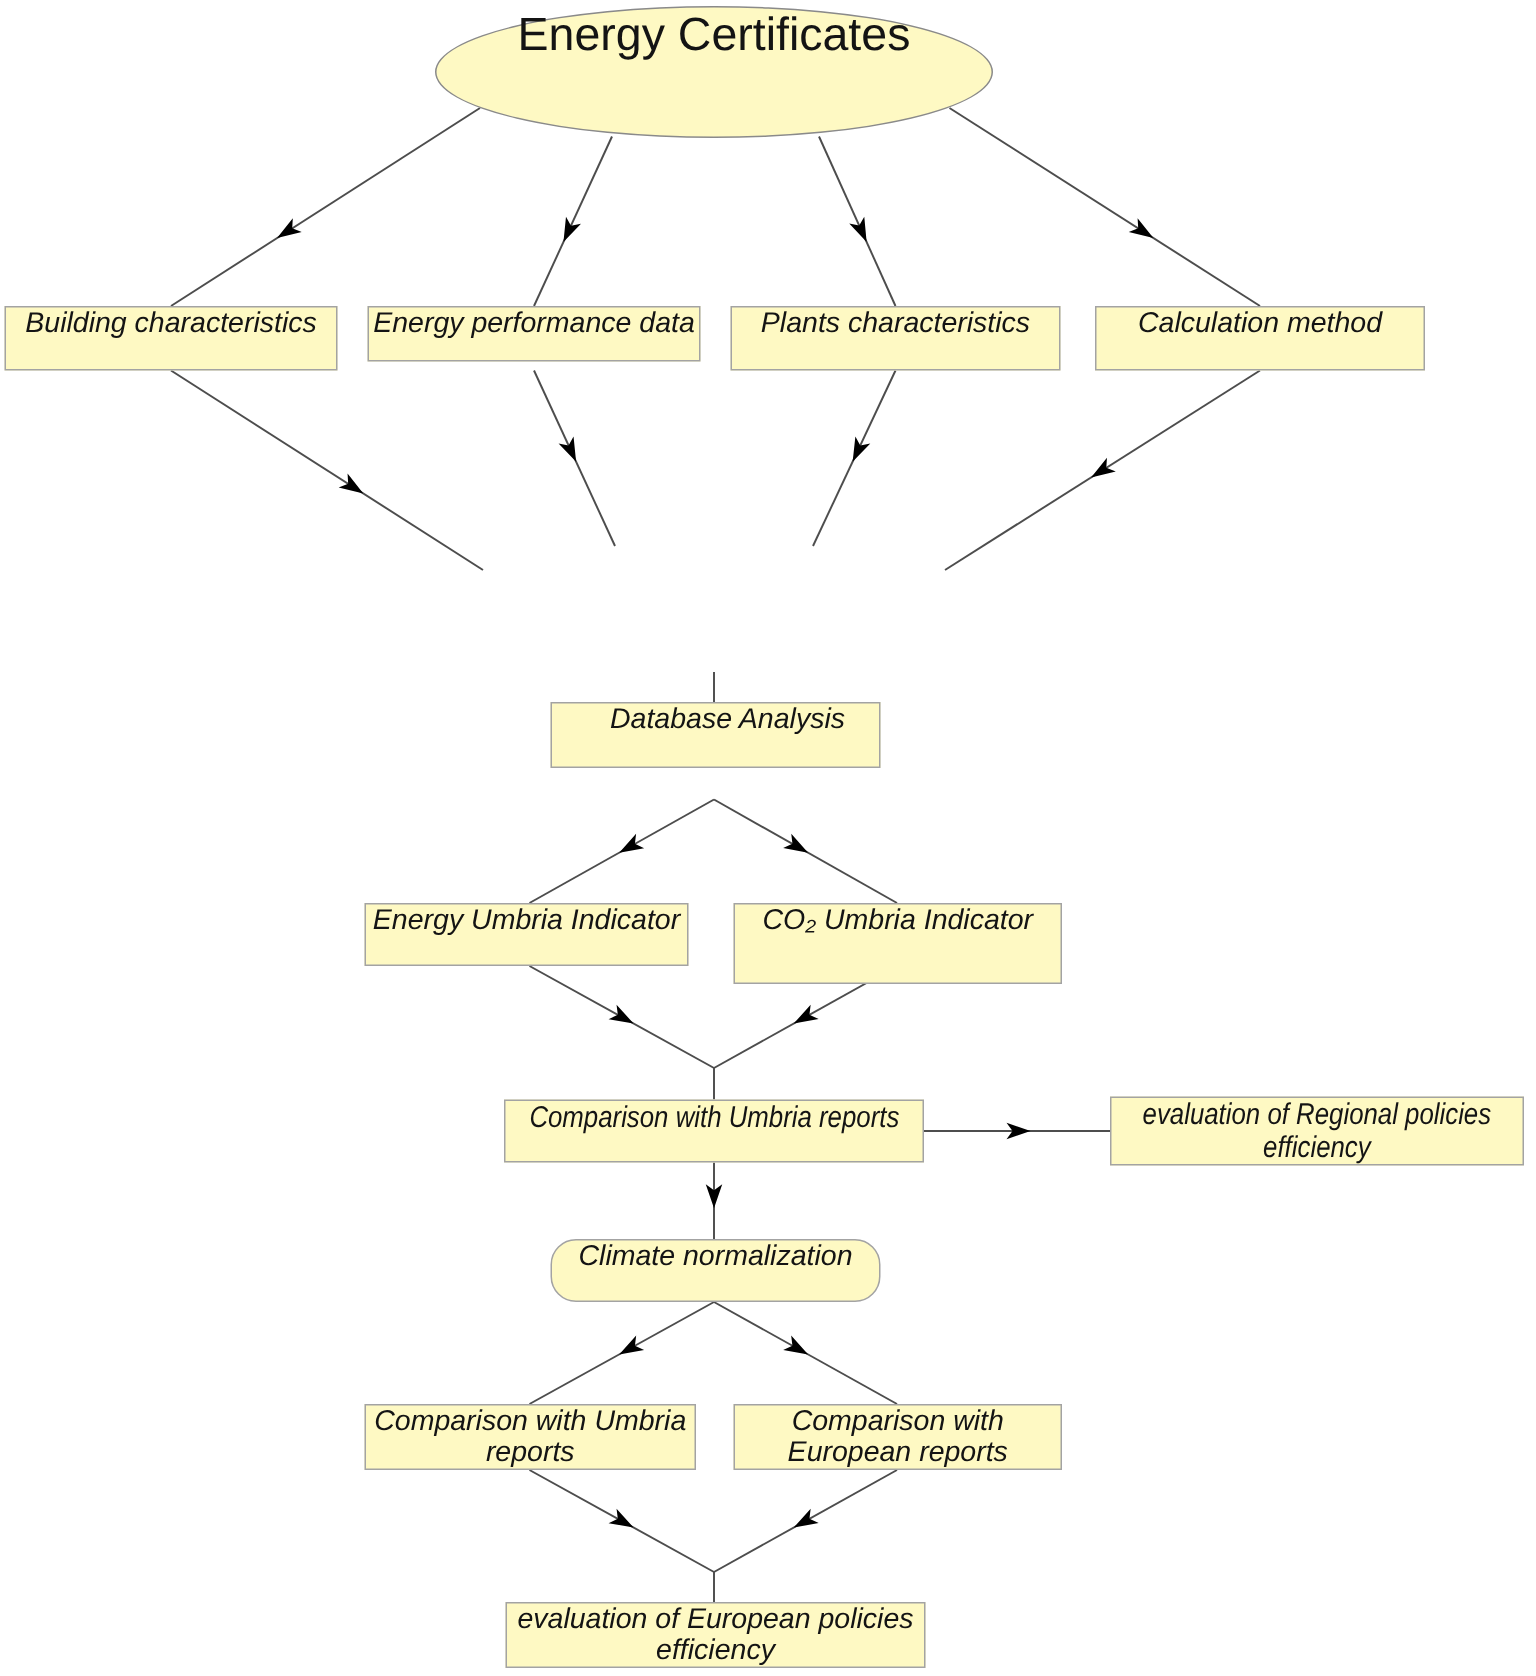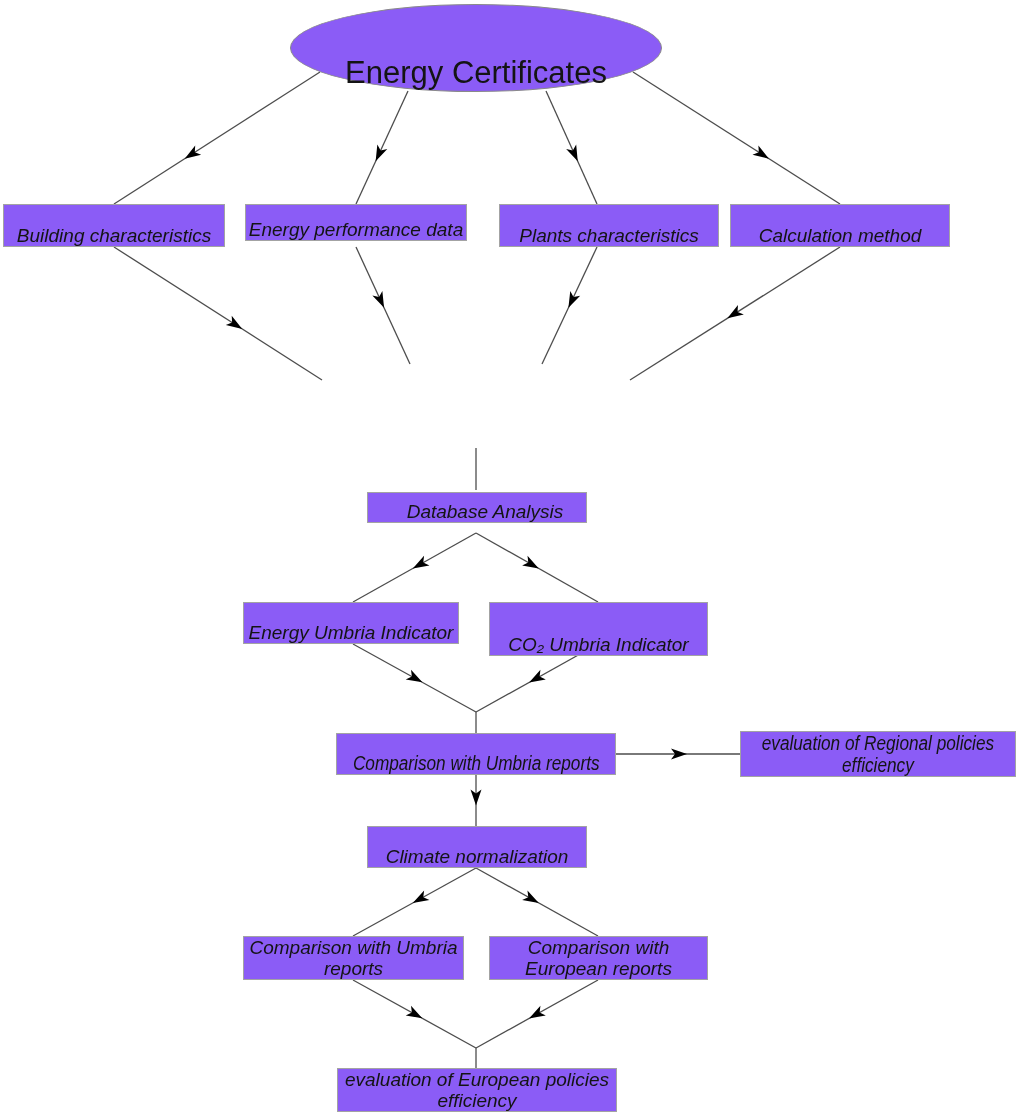--- a/index.html
+++ b/index.html
@@ -2,22 +2,22 @@
 <html><head>
 <meta charset="utf-8">
 <style>
   html,body{margin:0;padding:0;background:#ffffff;}
   .canvas{
     position:relative;width:1024px;height:1117px;background:#ffffff;
     font-family:"Liberation Sans",sans-serif;color:#141414;overflow:hidden;
   }
   .wires{position:absolute;left:0;top:0;z-index:0;}
   .node{
-    position:absolute;box-sizing:border-box;background:#8b5cf6;z-index:1;
-    display:flex;align-items:flex-end;justify-content:center;text-align:center;
+    position:absolute;box-sizing:border-box;background:#fef9c3;z-index:1;
+    display:flex;align-items:flex-start;justify-content:center;text-align:center;
   }
   .box{border:1px solid #a3a3a3;font-size:19px;line-height:21px;font-style:italic;}
   .ellipse{border:1px solid #8a8a8a;border-radius:50%;}
   .ellipse .lbl{white-space:nowrap;}
   .e-cert .lbl{font-size:31px;}
   .e-db .lbl{font-size:33px;}
   .condensed .lbl{
     display:block;flex:none;width:116%;
     transform:scaleX(.86);transform-origin:50% 50%;
     font-size:20px;line-height:22px;
@@ -76,50 +76,50 @@
   </div>
 
   <div class="node box" style="left:3px;top:204px;width:222px;height:43px;">
     <span class="lbl">Building characteristics</span>
   </div>
 
   <div class="node box" style="left:245px;top:204px;width:222px;height:37px;">
     <span class="lbl">Energy performance data</span>
   </div>
 
-  <div class="node box" style="left:487px;top:204px;width:220px;height:43px;margin-left:12px;">
+  <div class="node box" style="left:487px;top:204px;width:220px;height:43px;">
     <span class="lbl">Plants characteristics</span>
   </div>
 
   <div class="node box" style="left:730px;top:204px;width:220px;height:43px;">
     <span class="lbl">Calculation method</span>
   </div>
 
 
-  <div class="node box" style="left:367px;top:492px;width:220px;height:31px;padding-left:16px;">
+  <div class="node box" style="left:367px;top:468px;width:220px;height:44px;padding-left:16px;">
     <span class="lbl">Database Analysis</span>
   </div>
 
   <div class="node box" style="left:243px;top:602px;width:216px;height:42px;">
     <span class="lbl">Energy Umbria Indicator</span>
   </div>
 
   <div class="node box" style="left:489px;top:602px;width:219px;height:54px;">
     <span class="lbl">CO₂ Umbria Indicator</span>
   </div>
 
   <div class="node box condensed" style="left:740px;top:731px;width:276px;height:46px;">
     <span class="lbl">evaluation of Regional policies efficiency</span>
   </div>
 
   <div class="node box condensed" style="left:336px;top:733px;width:280px;height:42px;">
     <span class="lbl">Comparison with Umbria reports</span>
   </div>
 
-  <div class="node box" style="left:367px;top:826px;width:220px;height:42px;">
+  <div class="node box" style="left:367px;top:826px;width:220px;height:42px;border-radius:17px;">
     <span class="lbl">Climate normalization</span>
   </div>
 
   <div class="node box" style="left:243px;top:936px;width:221px;height:44px;">
     <span class="lbl">Comparison with Umbria reports</span>
   </div>
 
   <div class="node box" style="left:489px;top:936px;width:219px;height:44px;">
     <span class="lbl">Comparison with European reports</span>
   </div>

